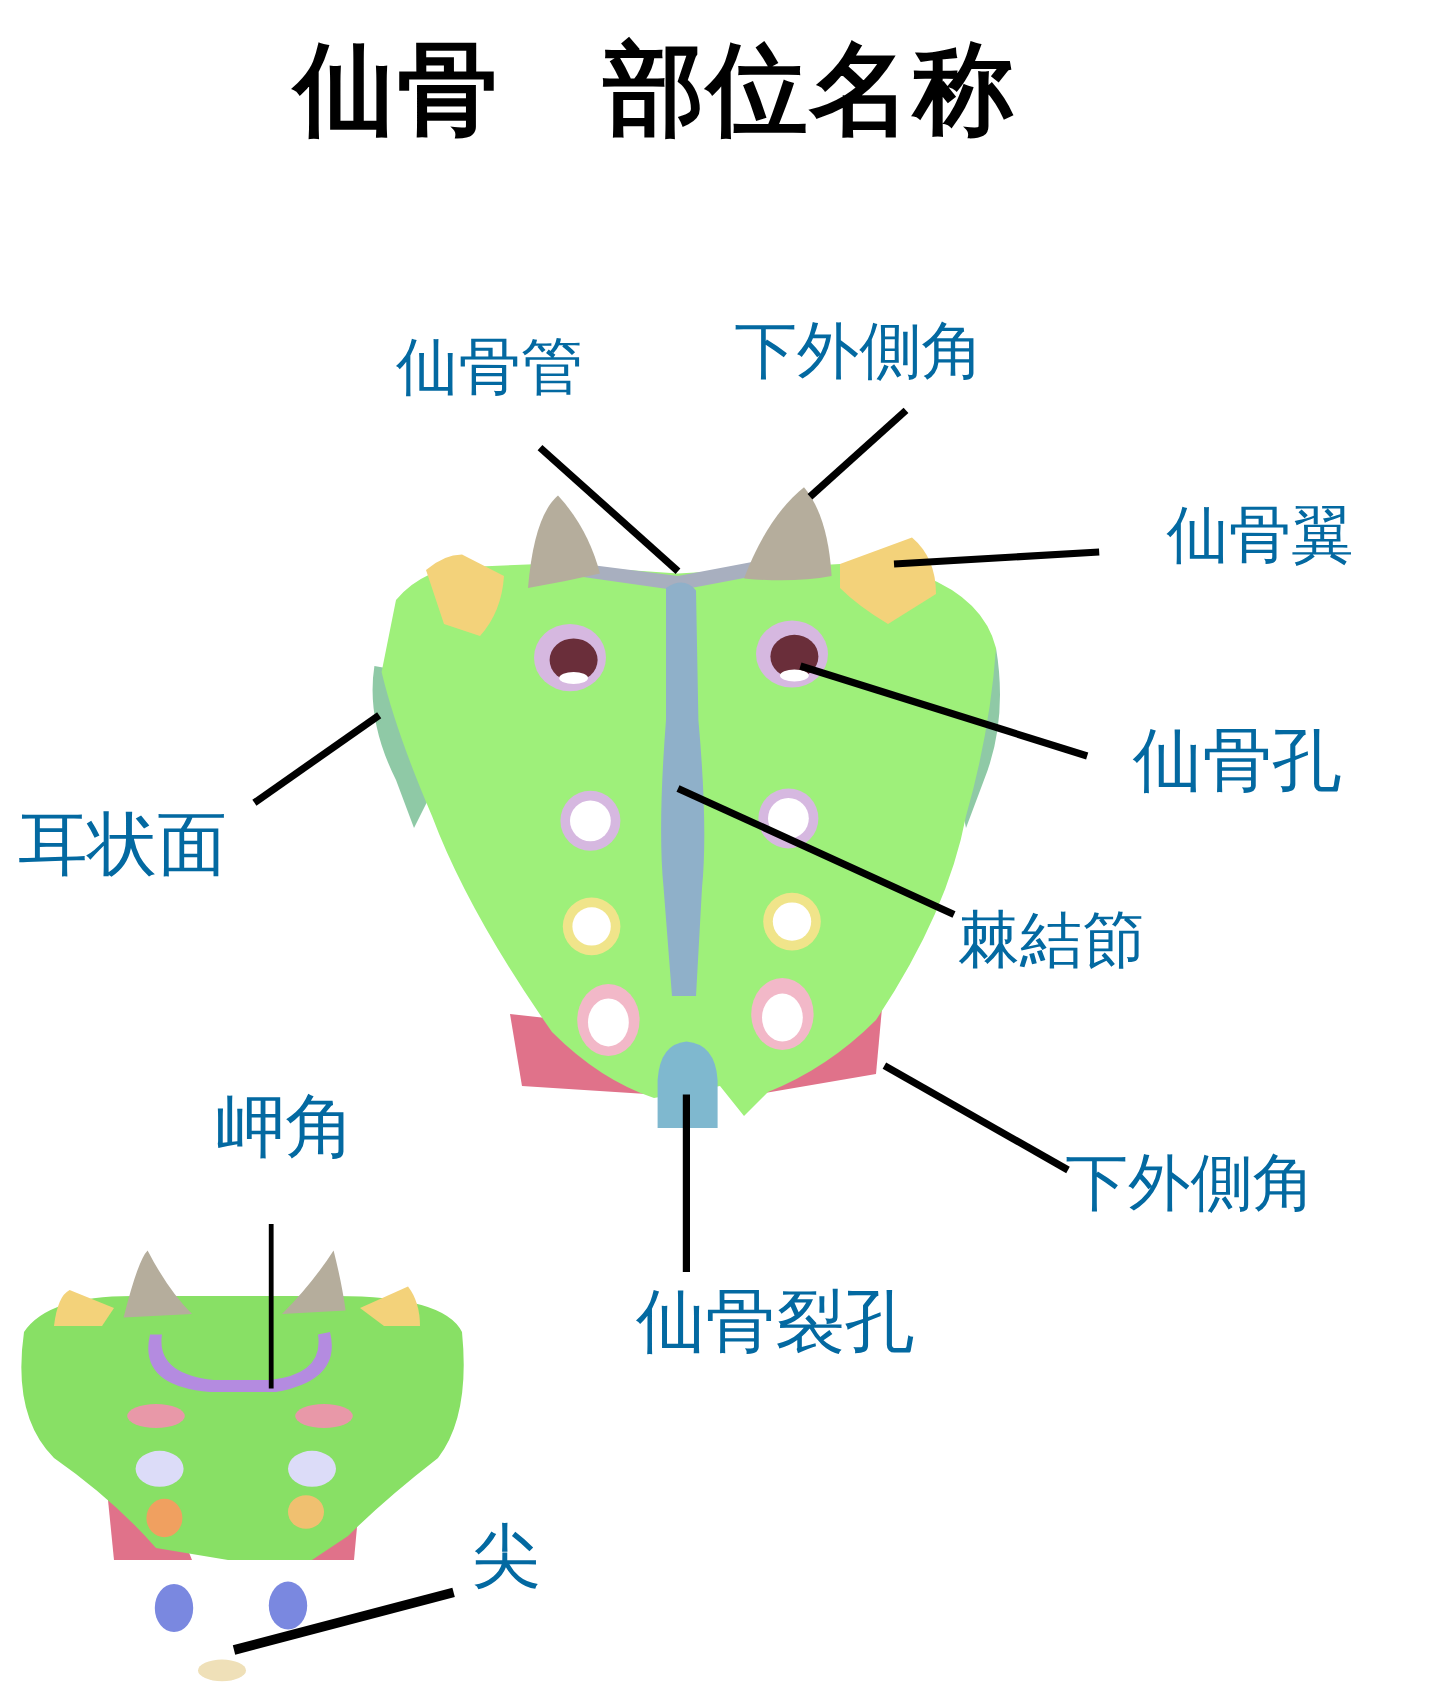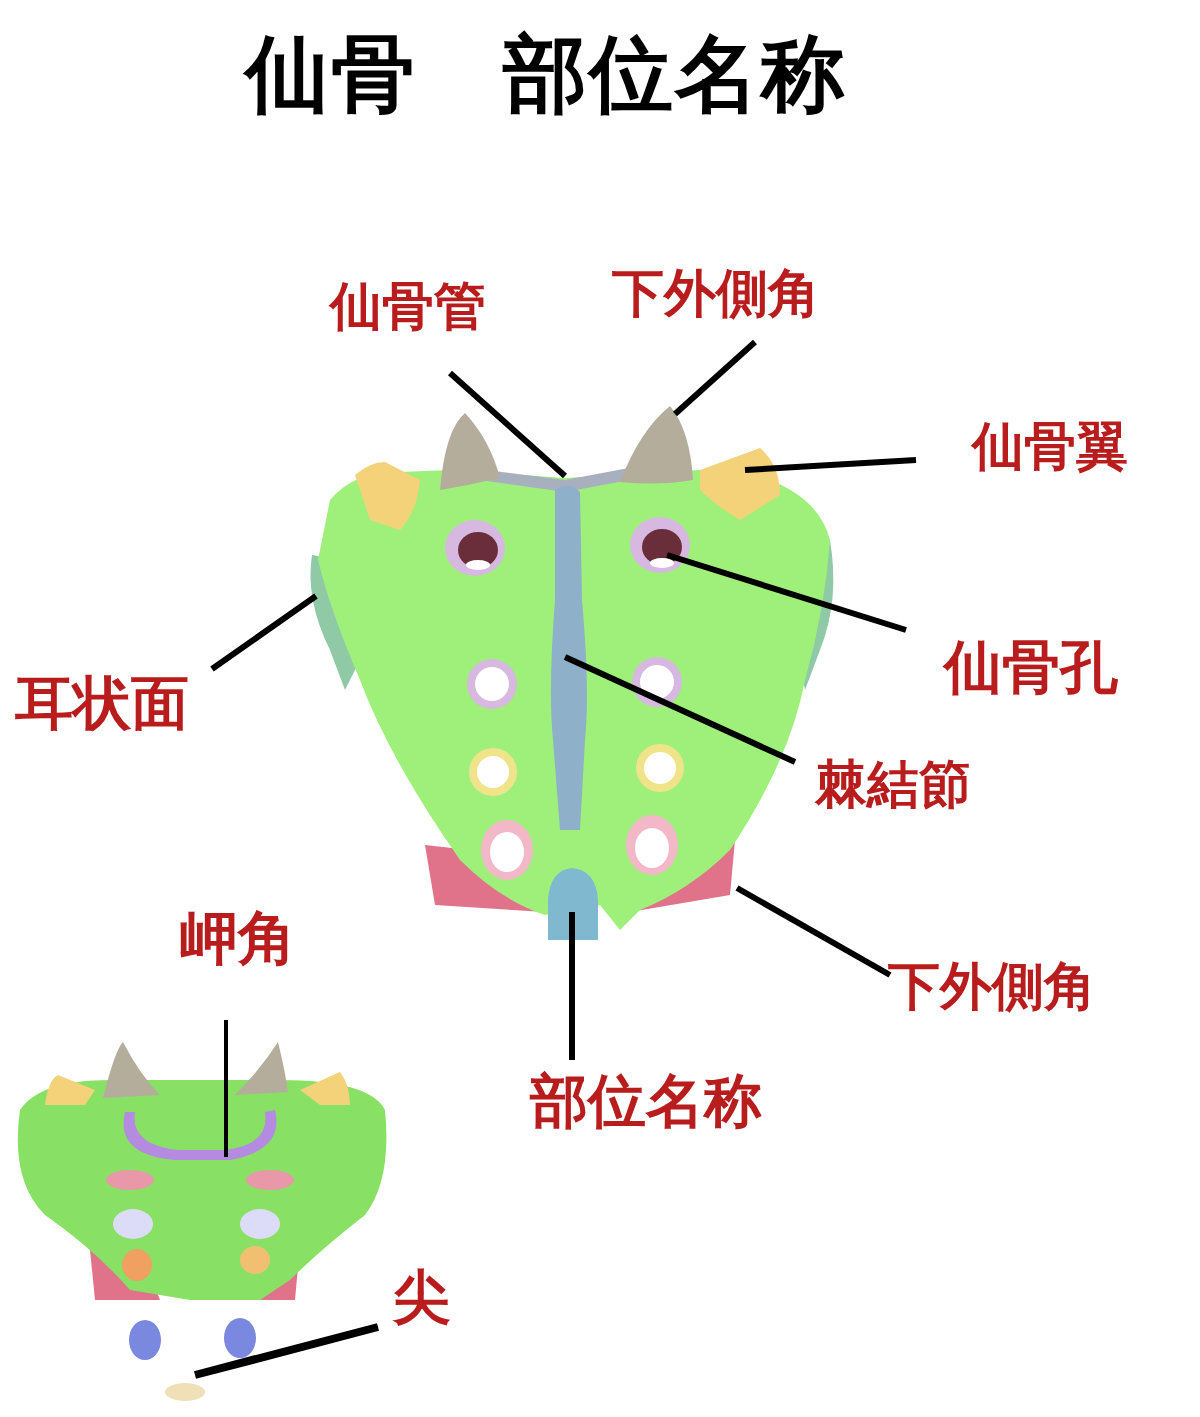--- a/index.html
+++ b/index.html
@@ -1,18 +1,18 @@
 <!DOCTYPE html>
 <html><head>
   <meta charset="utf-8">
   <style>
     html, body { margin:0; padding:0; background:#ffffff; }
     body { width:1200px; height:1417px; position:relative; overflow:hidden; font-family:"DejaVu Sans", sans-serif; }
     .title { position:absolute; left:0; top:18px; width:1092px; text-align:center; font-size:84px; font-weight:bold; color:#000; letter-spacing:2px; white-space:pre; }
-    .label { position:absolute; font-weight:bold; color:#b91c1c; white-space:nowrap; line-height:1; }
+    .label { position:absolute; font-weight:normal; color:#0369a1; white-space:nowrap; line-height:1; }
     .lbl-l { font-size:58px; }
     .lbl-m { font-size:52px; }
     svg.diagram { position:absolute; left:0; top:0; }
   </style>
 </head>
 <body>
 
 <div class="title">仙骨　部位名称</div>
 
 <svg class="diagram" width="1200" height="1417" viewBox="0 0 1200 1417" xmlns="http://www.w3.org/2000/svg">
@@ -91,19 +91,19 @@
     <line x1="890" y1="975" x2="737" y2="888"></line>
     <line x1="572" y1="912" x2="572" y2="1060"></line>
     <line x1="226" y1="1020" x2="226" y2="1157" stroke-width="4"></line>
     <line x1="378" y1="1327" x2="195" y2="1375" stroke-width="8"></line>
   </g>
 </svg>
 
 <div class="label lbl-m" style="left:330px; top:280px;">仙骨管</div>
 <div class="label lbl-m" style="left:612px; top:267px;">下外側角</div>
 <div class="label lbl-m" style="left:928px; top:420px;margin-left:44px;">仙骨翼</div>
-<div class="label lbl-l" style="left:944px; top:638px;">仙骨孔</div>
+<div class="label lbl-l" style="left:944px; top:604px;">仙骨孔</div>
 <div class="label lbl-l" style="left:15px; top:674px;">耳状面</div>
-<div class="label lbl-m" style="left:815px; top:758px;">棘結節</div>
+<div class="label lbl-m" style="left:798px; top:758px;">棘結節</div>
 <div class="label lbl-m" style="left:888px; top:960px;">下外側角</div>
-<div class="label lbl-l" style="left:530px; top:1072px;">部位名称</div>
+<div class="label lbl-l" style="left:530px; top:1072px;">仙骨裂孔</div>
 <div class="label lbl-l" style="left:180px; top:909px;">岬角</div>
 <div class="label lbl-l" style="left:393px; top:1268px;">尖</div>
 
 </body></html>

